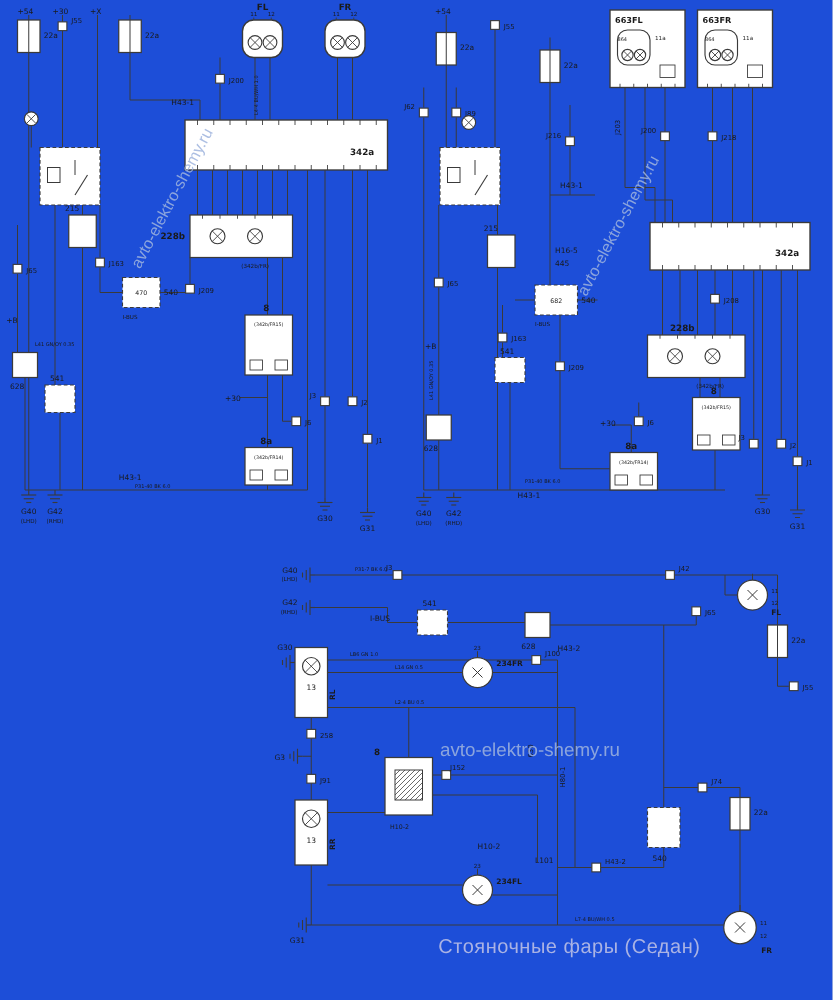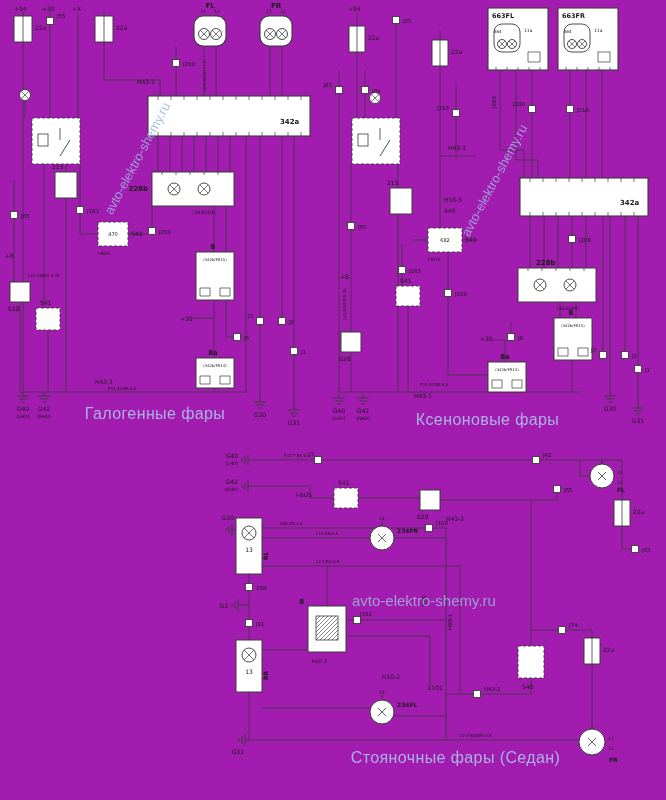--- a/index.html
+++ b/index.html
@@ -1,16 +1,16 @@
 <!DOCTYPE html>
 <html><head>
 <meta charset="utf-8">
 <style>
   html,body{margin:0;padding:0;background:#e8e6e2;}
-  #stage{position:relative;width:666px;height:800px;background:#a21caf;overflow:hidden;
+  #stage{position:relative;width:666px;height:800px;background:#1d4ed8;overflow:hidden;
          font-family:"Liberation Sans",sans-serif;}
   #diagram-svg{position:absolute;left:0;top:0;}
   #diagram-svg text{font-family:"DejaVu Sans",sans-serif;fill:#1a1a1a;}
   .section-title{position:absolute;color:#aab3e4;font-size:16px;letter-spacing:.4px;
                  text-align:center;white-space:nowrap;}
   #title-halogen{left:75px;top:405px;width:160px;}
   #title-xenon{left:405px;top:411px;width:165px;}
   #title-parking{left:338px;top:749px;width:235px;}
   .watermark{position:absolute;color:#9fb4de;opacity:.85;white-space:nowrap;}
   #wm1{left:108px;top:206px;font-size:13px;transform:rotate(-62deg);transform-origin:0 50%;}
@@ -807,16 +807,14 @@
       </g>
       <g>
         <text x="460" y="737" font-size="4" text-anchor="start" fill="#333">L7-4 BU/WH 0.5</text>
       </g>
     </svg>
 
   <div class="watermark" id="wm1">avto-elektro-shemy.ru</div>
   <div class="watermark" id="wm2">avto-elektro-shemy.ru</div>
   <div class="watermark" id="wm3">avto-elektro-shemy.ru</div>
 
-  <div class="section-title" id="title-halogen">Галогенные фары</div>
-  <div class="section-title" id="title-xenon">Ксеноновые фары</div>
   <div class="section-title" id="title-parking">Стояночные фары (Седан)</div>
 </div>
 
 </body></html>

